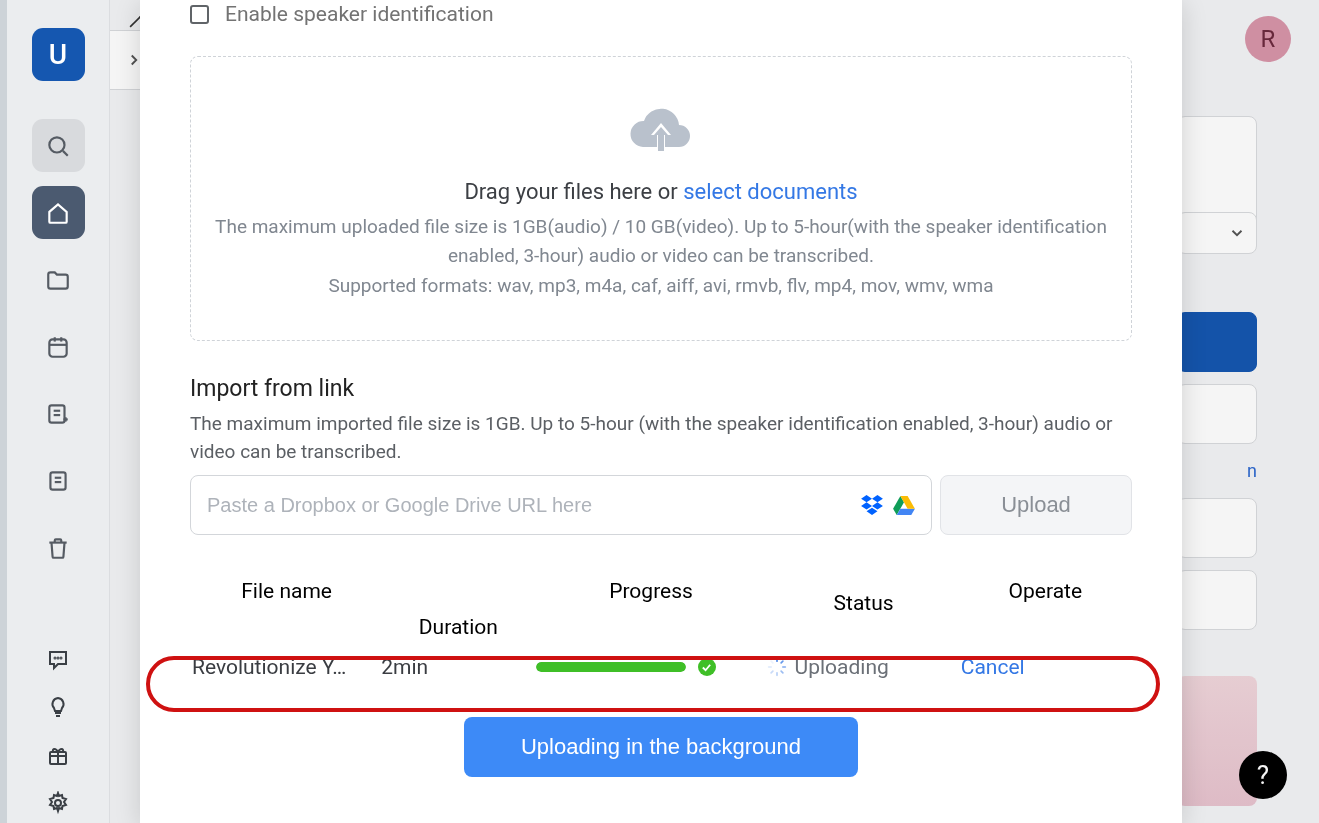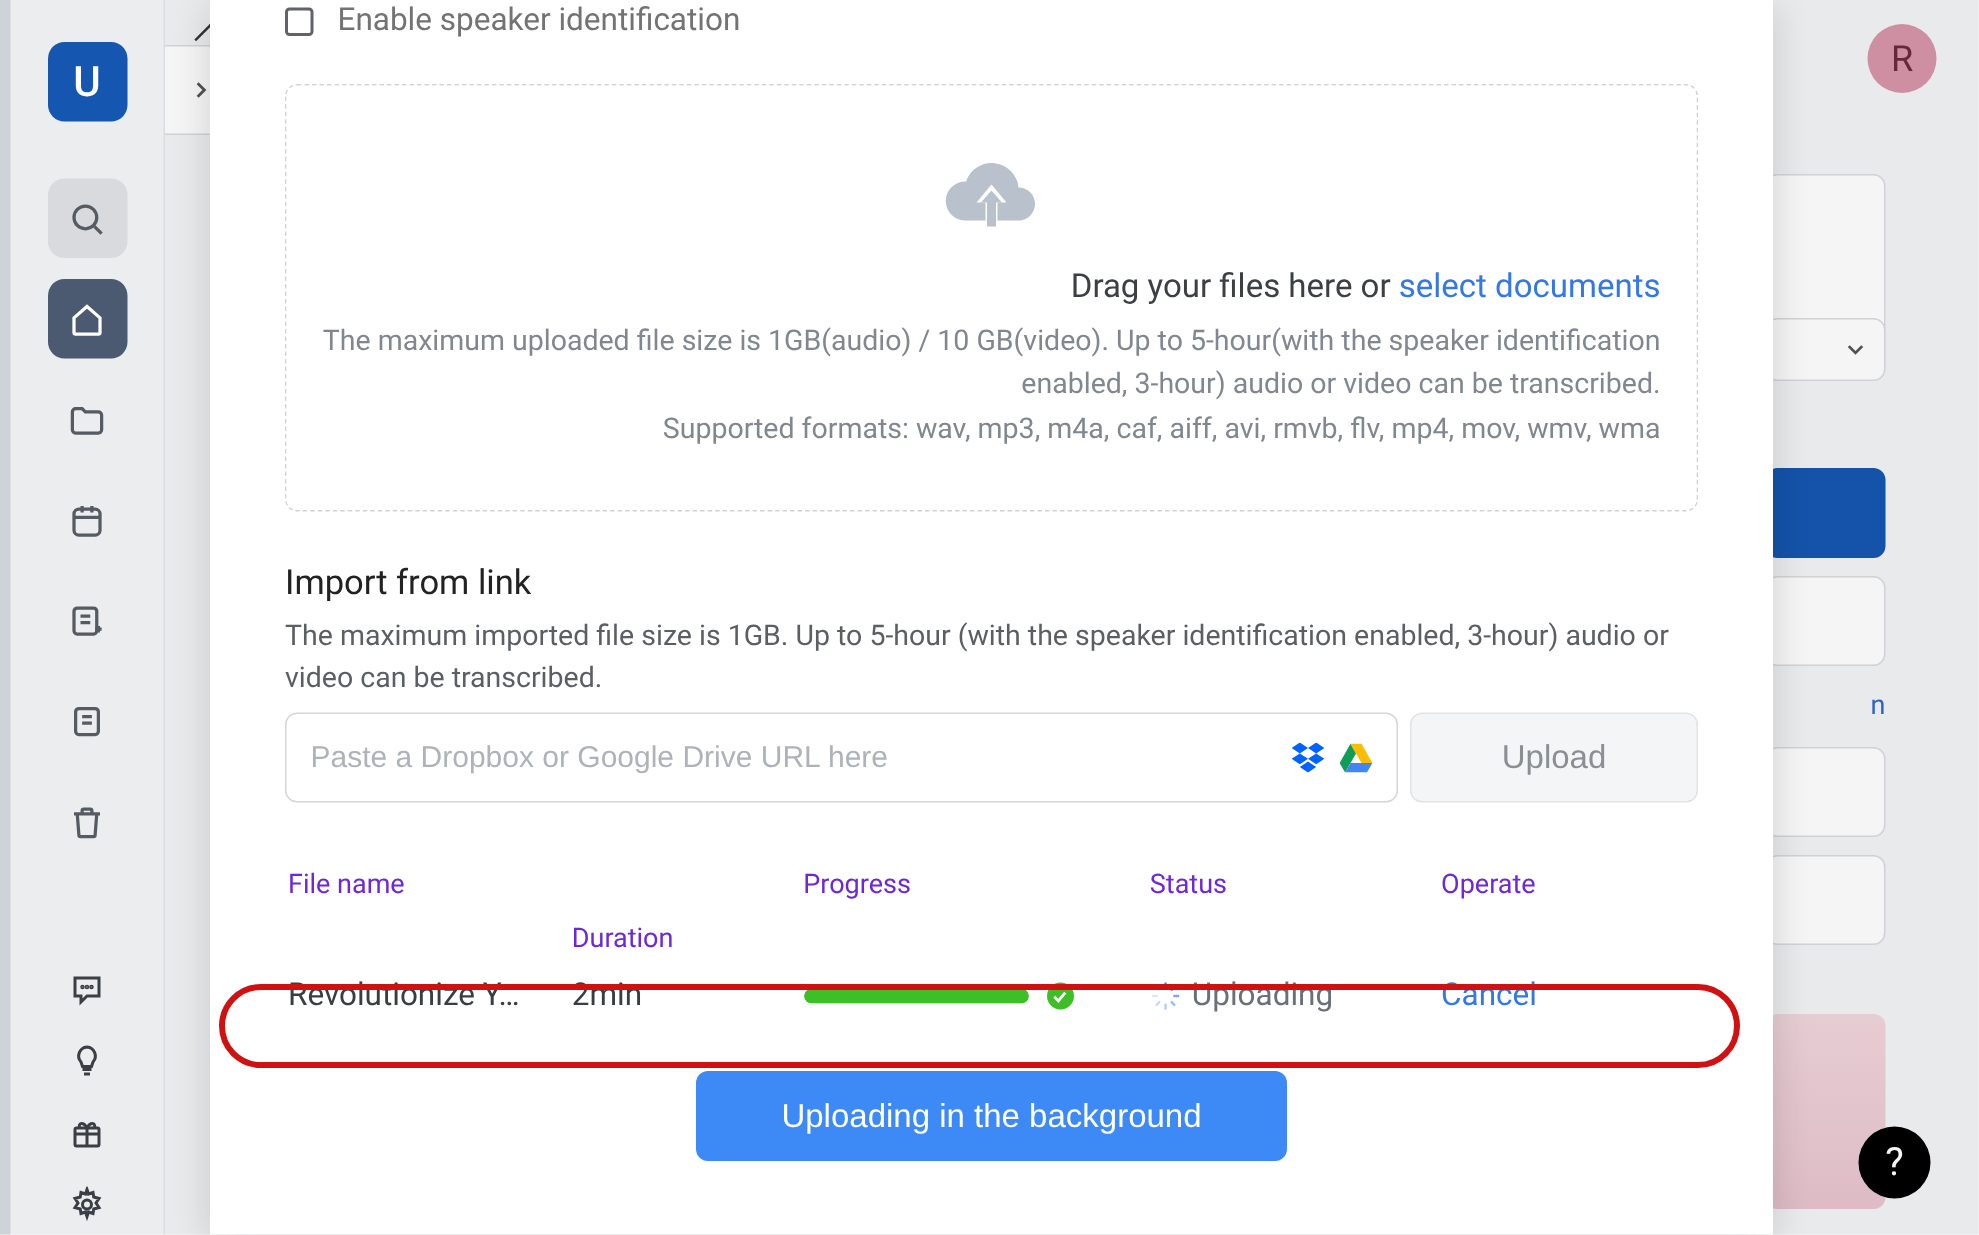--- a/index.html
+++ b/index.html
@@ -96,21 +96,21 @@
     font-size: 21px; color: #737373;
   }
   .checkbox {
     width: 19px; height: 19px; border: 2px solid #606468; border-radius: 3px;
     cursor: pointer;
   }
   
   .dropzone {
     border: 1px dashed #cfd3d8; border-radius: 8px;
     padding: 44px 24px 40px;
-    text-align: right;
+    text-align: center;
     color: #808790;
     font-size: 19px;
   }
   .cloud-icon {
     width: 64px; height: 54px; margin: 0 auto 24px; display:block;
   }
   .drop-main { color: #3c3f44; font-size: 22px; margin-bottom: 8px; }
   .drop-main a { color: #3478e5; text-decoration: none; }
   .drop-note { line-height: 1.55; }
   
@@ -128,25 +128,25 @@
   }
   .url-input::placeholder { color: #aeb3ba; }
   .drive-icons { display: flex; gap: 10px; align-items: center; }
   .upload-btn {
     width: 192px; height: 60px; border: 1px solid #e1e3e7;
     background: #f4f5f7; border-radius: 8px;
     font-size: 22px; color: #8a8f96; cursor: pointer;
   }
   
   .table { margin-top: 44px; }
-  .thead { display: flex; font-size: 18px; color: #6d28d9; padding: 0 2px; }
+  .thead { display: flex; font-size: 21px; color: #000000; padding: 0 2px; text-align: center; }
   .col-name { width: 190px; }
   .col-dur  { width: 155px; margin-top: 36px; }
   .col-prog { width: 232px; }
-  .col-stat { width: 195px; }
+  .col-stat { width: 195px; margin-top: 12px; }
   .col-op   { width: 170px; }
   .trow { display: flex; align-items: center; font-size: 21px; color: #3a3d42; margin-top: 16px; padding: 0 2px; }
   .trow .name { width: 190px; white-space: nowrap; overflow: hidden; text-overflow: ellipsis; }
   .trow .dur  { width: 155px; }
   .trow .prog { width: 232px; display: flex; align-items: center; gap: 12px; }
   .pbar { width: 150px; height: 10px; background: #e9ecef; border-radius: 5px; overflow: hidden; }
   .pbar-fill { height: 100%; background: #3fbf27; border-radius: 5px; width: 100%; }
   .pcheck { width: 18px; height: 18px; border-radius: 50%; background: #3fbf27; display:flex;align-items:center;justify-content:center;}
   .trow .stat { width: 195px; display: flex; align-items: center; gap: 8px; color: #6b7077;}
   .trow .op   { width: 170px; }

